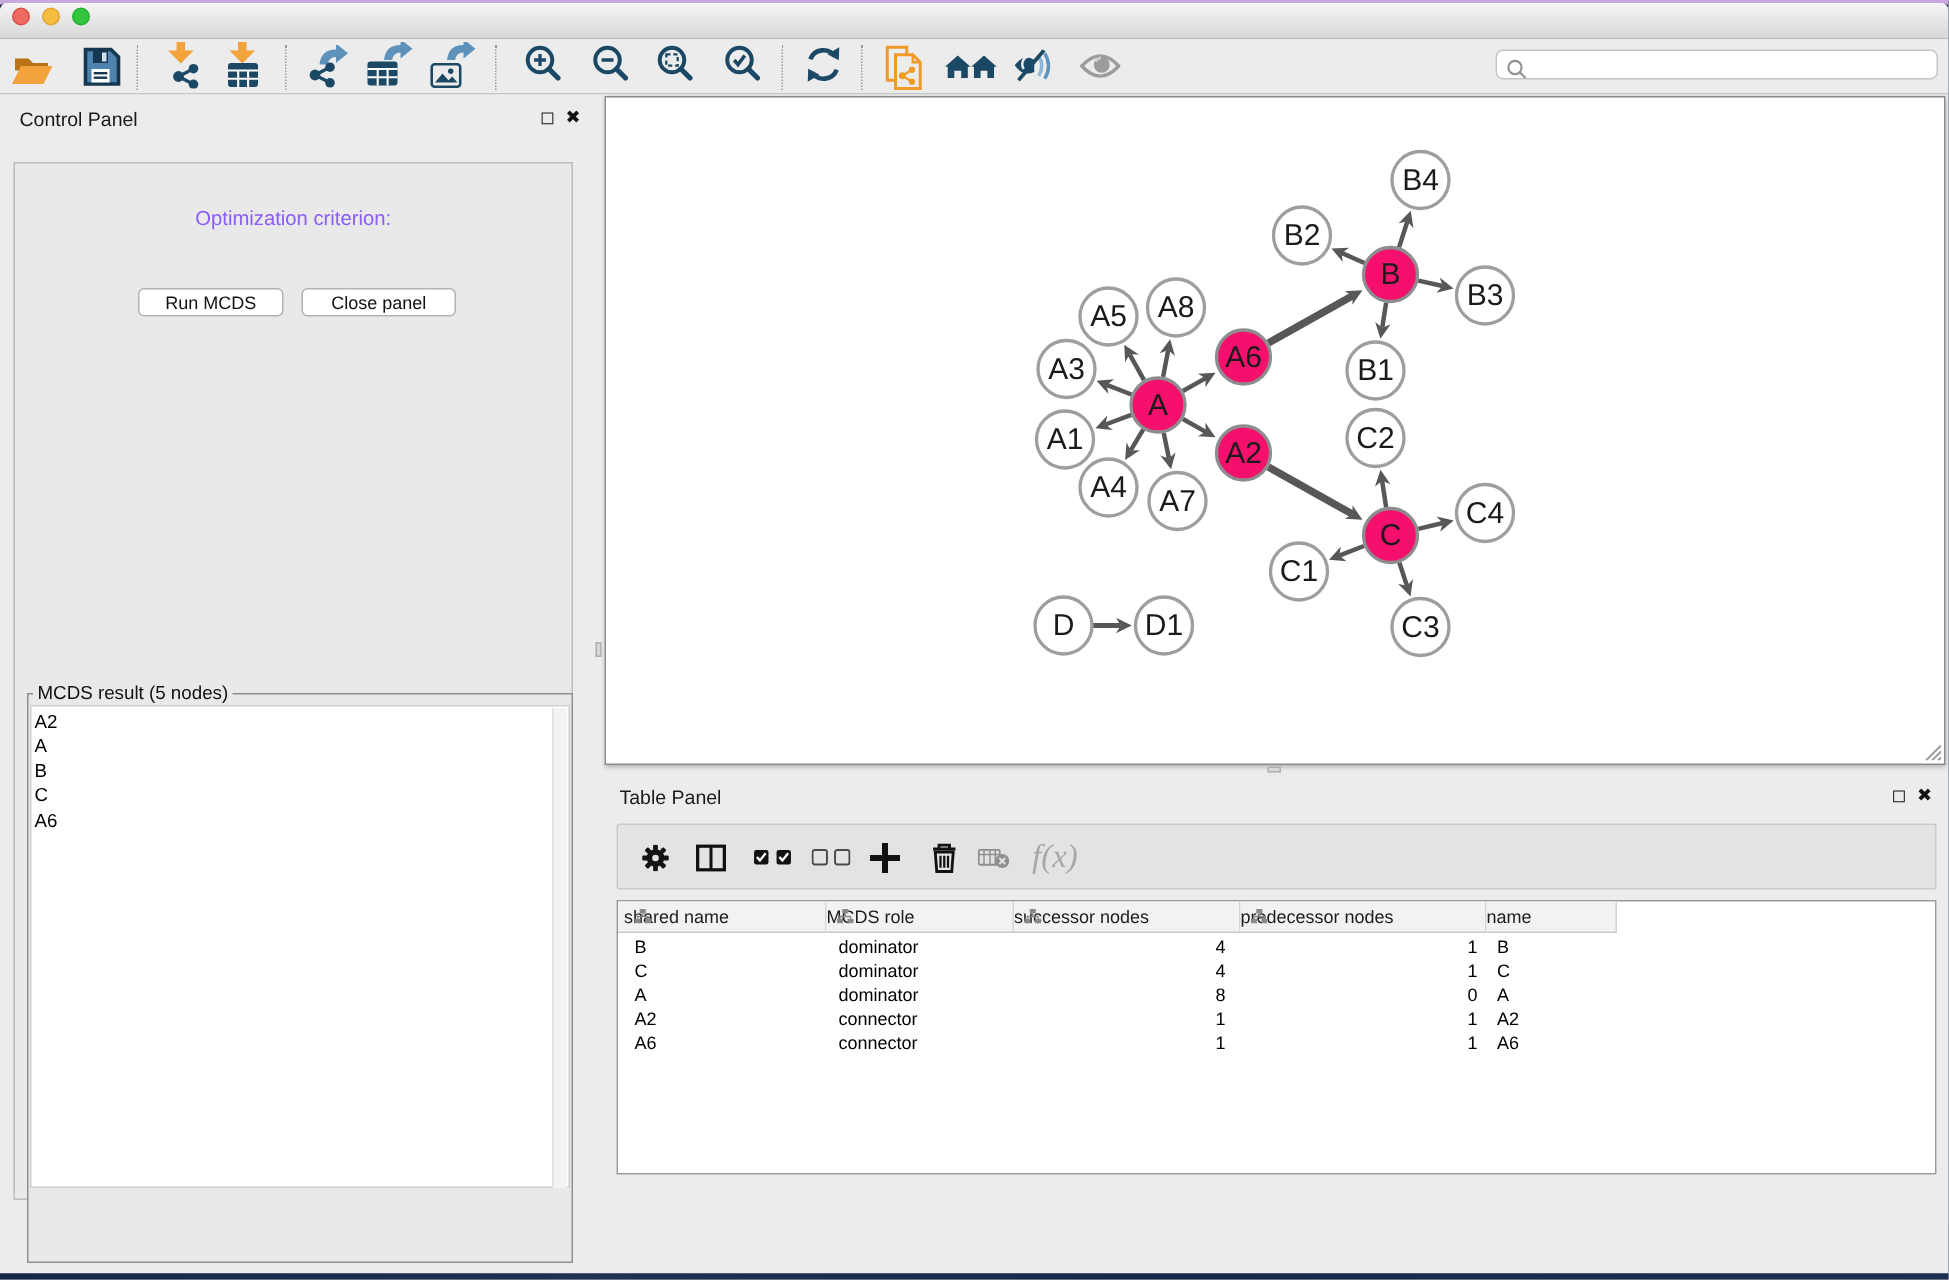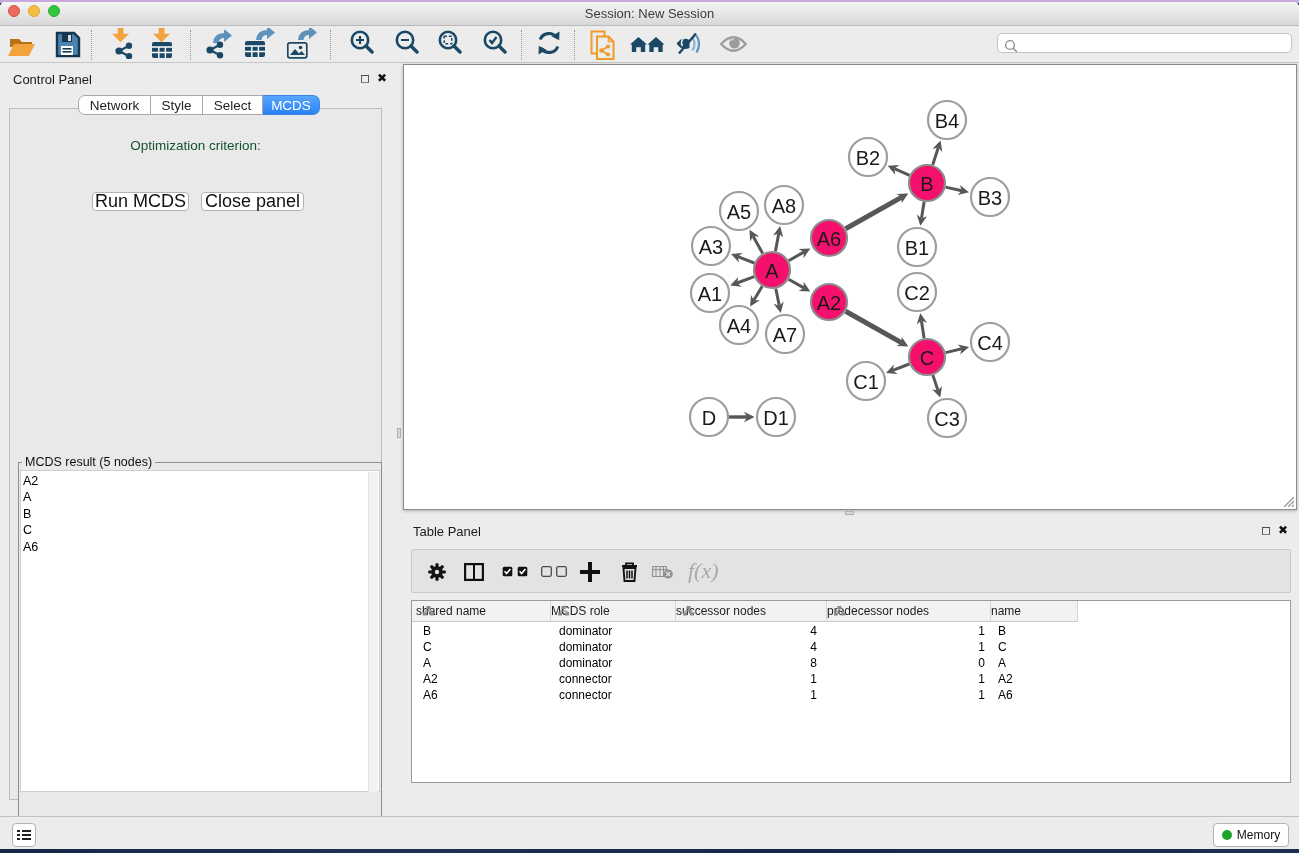--- a/index.html
+++ b/index.html
@@ -17,24 +17,24 @@
 
 #cp-title{left:13px;top:9px;font-size:13px;color:#1a1a1a}
 .wbtn{font-size:12px;color:#111}
 #cp-box{left:9px;top:45px;width:373px;height:692px;background:#e9e9e9;border:1px solid #bdbdbd}
 .tabs{display:flex;height:20px;font-size:13.5px}
 .tab{background:#fff;border:1px solid #a9a9a9;border-left:none;color:#222;display:flex;align-items:center;justify-content:center}
 .tab.first{border-left:1px solid #a9a9a9;border-radius:7px 0 0 7px}
 .tab.last{border-radius:0 7px 7px 0}
 .tab.sel{background:linear-gradient(#58a6fd,#2b82f4);border-color:#3d86e8;color:#fff}
 #cp-tabs{left:78px;top:32px}
-#opt-label{left:0;top:75px;width:391px;text-align:center;font-size:13.5px;color:#14532d}
+#opt-label{left:0;top:75px;width:391px;text-align:center;font-size:13.5px;color:#8b5cf6}
 #dropdown{left:43px;top:94px;width:311px;height:22px;background:#fff;border:1px solid #ababab;border-radius:5px;font-size:13.5px;color:#111;line-height:20px;padding-left:11px}
 #dd-step{right:-1px;top:-1px;width:19px;height:22px;background:linear-gradient(#66acfd,#1f75f3);border-radius:0 5px 5px 0}
-.btn{background:#fff;border:1px solid #b3b3b3;border-radius:4px;font-size:18px;color:#111;display:flex;align-items:center;justify-content:center}
+.btn{background:#fff;border:1px solid #b3b3b3;border-radius:4px;font-size:12px;color:#111;display:flex;align-items:center;justify-content:center}
 #fieldset{left:18px;top:399px;width:364px;height:380px;border:1px solid #8f8f8f;background:#e9e9e9}
 #fs-label{left:3px;top:-8px;background:#e9e9e9;padding:0 3px;font-size:12.5px;color:#111}
 #fs-list{left:1px;top:7px;width:360px;height:322px;background:#fff;border:1px solid #cfcfcf;font-size:12.5px;color:#000;line-height:16.4px;padding:2px 0 0 2px}
 #fs-scroll{right:1px;top:1px;width:10px;height:320px;background:#f3f3f3;border-left:1px solid #e0e0e0}
 
 #statusbar{left:0;top:814px;width:1299px;height:33px;background:#ececec;border-top:1px solid #c0c0c0}
 
 #netwin{left:403px;top:62px;width:894px;height:446px;background:#fff;border:1px solid #8a8a8a;box-shadow:0 1px 3px rgba(0,0,0,.25)}
 #net-tb{left:0;top:0;width:892px;height:21px;background:linear-gradient(#f2f2f2,#d7d7d7);border-bottom:1px solid #a8a8a8}
 #net-title{width:892px;text-align:center;top:4px;font-size:13px;color:#2e2e2e}
@@ -51,21 +51,20 @@
 #desktop-bottom{left:0;top:849px;width:1299px;height:4px;background:linear-gradient(90deg,#162647,#1e3153 30%,#16284a 60%,#1c2f52)}
 text{font-family:"Liberation Sans",sans-serif}
 </style></head>
 <body>
 <div class="abs" id="desktop-top"></div>
 <div class="abs" id="appwin">
   <div class="abs" id="titlebar">
     <div class="abs tl" style="left:8px;background:#ee6a5f;border:1px solid #d75249"></div>
     <div class="abs tl" style="left:28px;background:#f5be40;border:1px solid #dfa633"></div>
     <div class="abs tl" style="left:48px;background:#32c63e;border:1px solid #27ad32"></div>
-    <div class="abs" id="apptitle">Session: New Session</div>
   </div>
   <div class="abs" id="toolbar">
     <div class="abs" id="search"></div>
     <svg class="abs" style="left:7px;top:5px" width="29" height="27" viewBox="0 0 29 27">
         <path d="M3 7 h9 l3 3 h10 v5 h-22 z" fill="#b97417"></path>
         <path d="M1 24 L7 12 h21 L22 24 z" fill="#f2a33c"></path>
       </svg>
 <svg class="abs" style="left:53px;top:3px" width="30" height="29" viewBox="0 0 30 29">
         <path d="M4 3 h17 l5 5 v18 h-22 z" fill="#4d83ae" stroke="#15374f" stroke-width="2.4"></path>
         <rect x="9" y="4" width="10" height="8" fill="#15374f"></rect>
@@ -207,50 +206,29 @@
 <svg class="abs" style="left:1004px;top:12px" width="14" height="14" viewBox="0 0 14 14">
         <circle cx="6" cy="6" r="4.4" fill="none" stroke="#8e8e8e" stroke-width="1.4"></circle>
         <line x1="9.2" y1="9.2" x2="13" y2="13" stroke="#8e8e8e" stroke-width="1.4"></line>
       </svg>
   </div>
   <div class="abs" id="main">
     <div class="abs" id="cp-title">Control Panel</div>
     <div class="abs wbtn" style="left:360px;top:8px">◻</div>
     <div class="abs wbtn" style="left:377px;top:8px">✖</div>
     <div class="abs" id="cp-box"></div>
-    <div class="abs tabs" id="cp-tabs">
-      <div class="tab first" style="width:73px">Network</div>
-      <div class="tab" style="width:52px">Style</div>
-      <div class="tab" style="width:60px">Select</div>
-      <div class="tab sel last" style="width:57px">MCDS</div>
-    </div>
     <div class="abs" id="opt-label">Optimization criterion:</div>
     <div class="abs btn" style="left:92px;top:129px;width:97px;height:19px">Run MCDS</div>
     <div class="abs btn" style="left:201px;top:129px;width:103px;height:19px">Close panel</div>
     <div class="abs" id="fieldset">
       <div class="abs" id="fs-label">MCDS result (5 nodes)</div>
       <div class="abs" id="fs-list">A2<br>A<br>B<br>C<br>A6
         <div class="abs" id="fs-scroll"></div>
       </div>
     </div>
-  </div>
-  <div class="abs" id="statusbar">
-    <div class="abs btn" id="hambtn">
-        <svg width="14" height="12">
-          <g fill="#222">
-            <rect x="0" y="1" width="3" height="2"></rect>
-            <rect x="5" y="1" width="9" height="2"></rect>
-            <rect x="0" y="5" width="3" height="2"></rect>
-            <rect x="5" y="5" width="9" height="2"></rect>
-            <rect x="0" y="9" width="3" height="2"></rect>
-            <rect x="5" y="9" width="9" height="2"></rect>
-          </g>
-        </svg>
-      </div>
-    <div class="abs btn" id="memorybtn" style="font-size:12px"><span style="width:10px;height:10px;border-radius:50%;background:#1fa32a;display:inline-block;margin-right:5px"></span>Memory</div>
   </div>
   <div class="abs" id="netwin">
     <svg class="abs" style="left:0;top:21px" width="892" height="423" viewBox="0 0 892 423">
 <line x1="358.7" y1="167.4" x2="349.1" y2="150.2" stroke="#575757" stroke-width="3.0"></line>
 <polygon points="345.5,143.8 346.1,155.5 349.1,150.2 355.2,150.4" fill="#575757"></polygon>
 <line x1="371.4" y1="165.3" x2="374.8" y2="147.4" stroke="#575757" stroke-width="3.0"></line>
 <polygon points="376.1,140.1 369.1,149.5 374.8,147.4 379.3,151.4" fill="#575757"></polygon>
 <line x1="350.3" y1="177.0" x2="333.8" y2="170.6" stroke="#575757" stroke-width="3.0"></line>
 <polygon points="327.0,167.9 334.9,176.6 333.8,170.6 338.7,166.9" fill="#575757"></polygon>
 <line x1="350.2" y1="190.6" x2="333.0" y2="197.0" stroke="#575757" stroke-width="3.0"></line>

